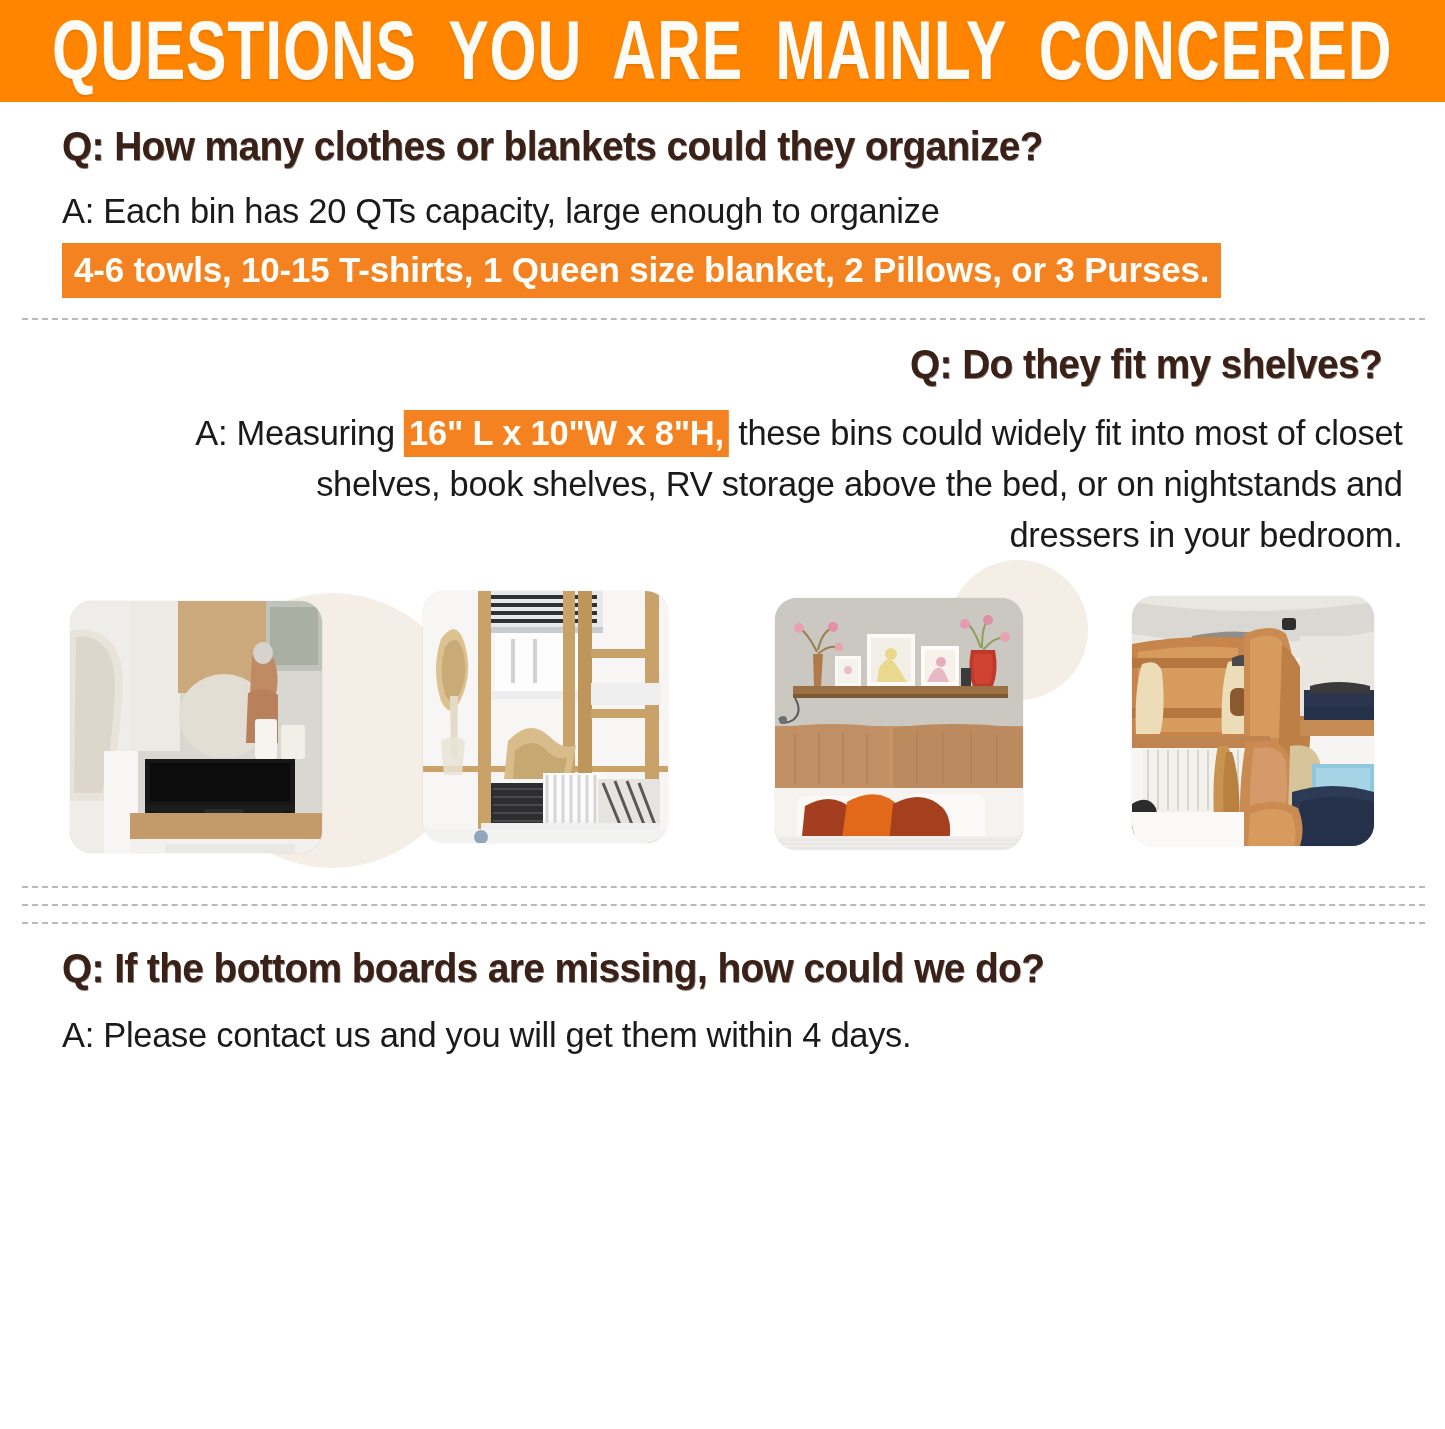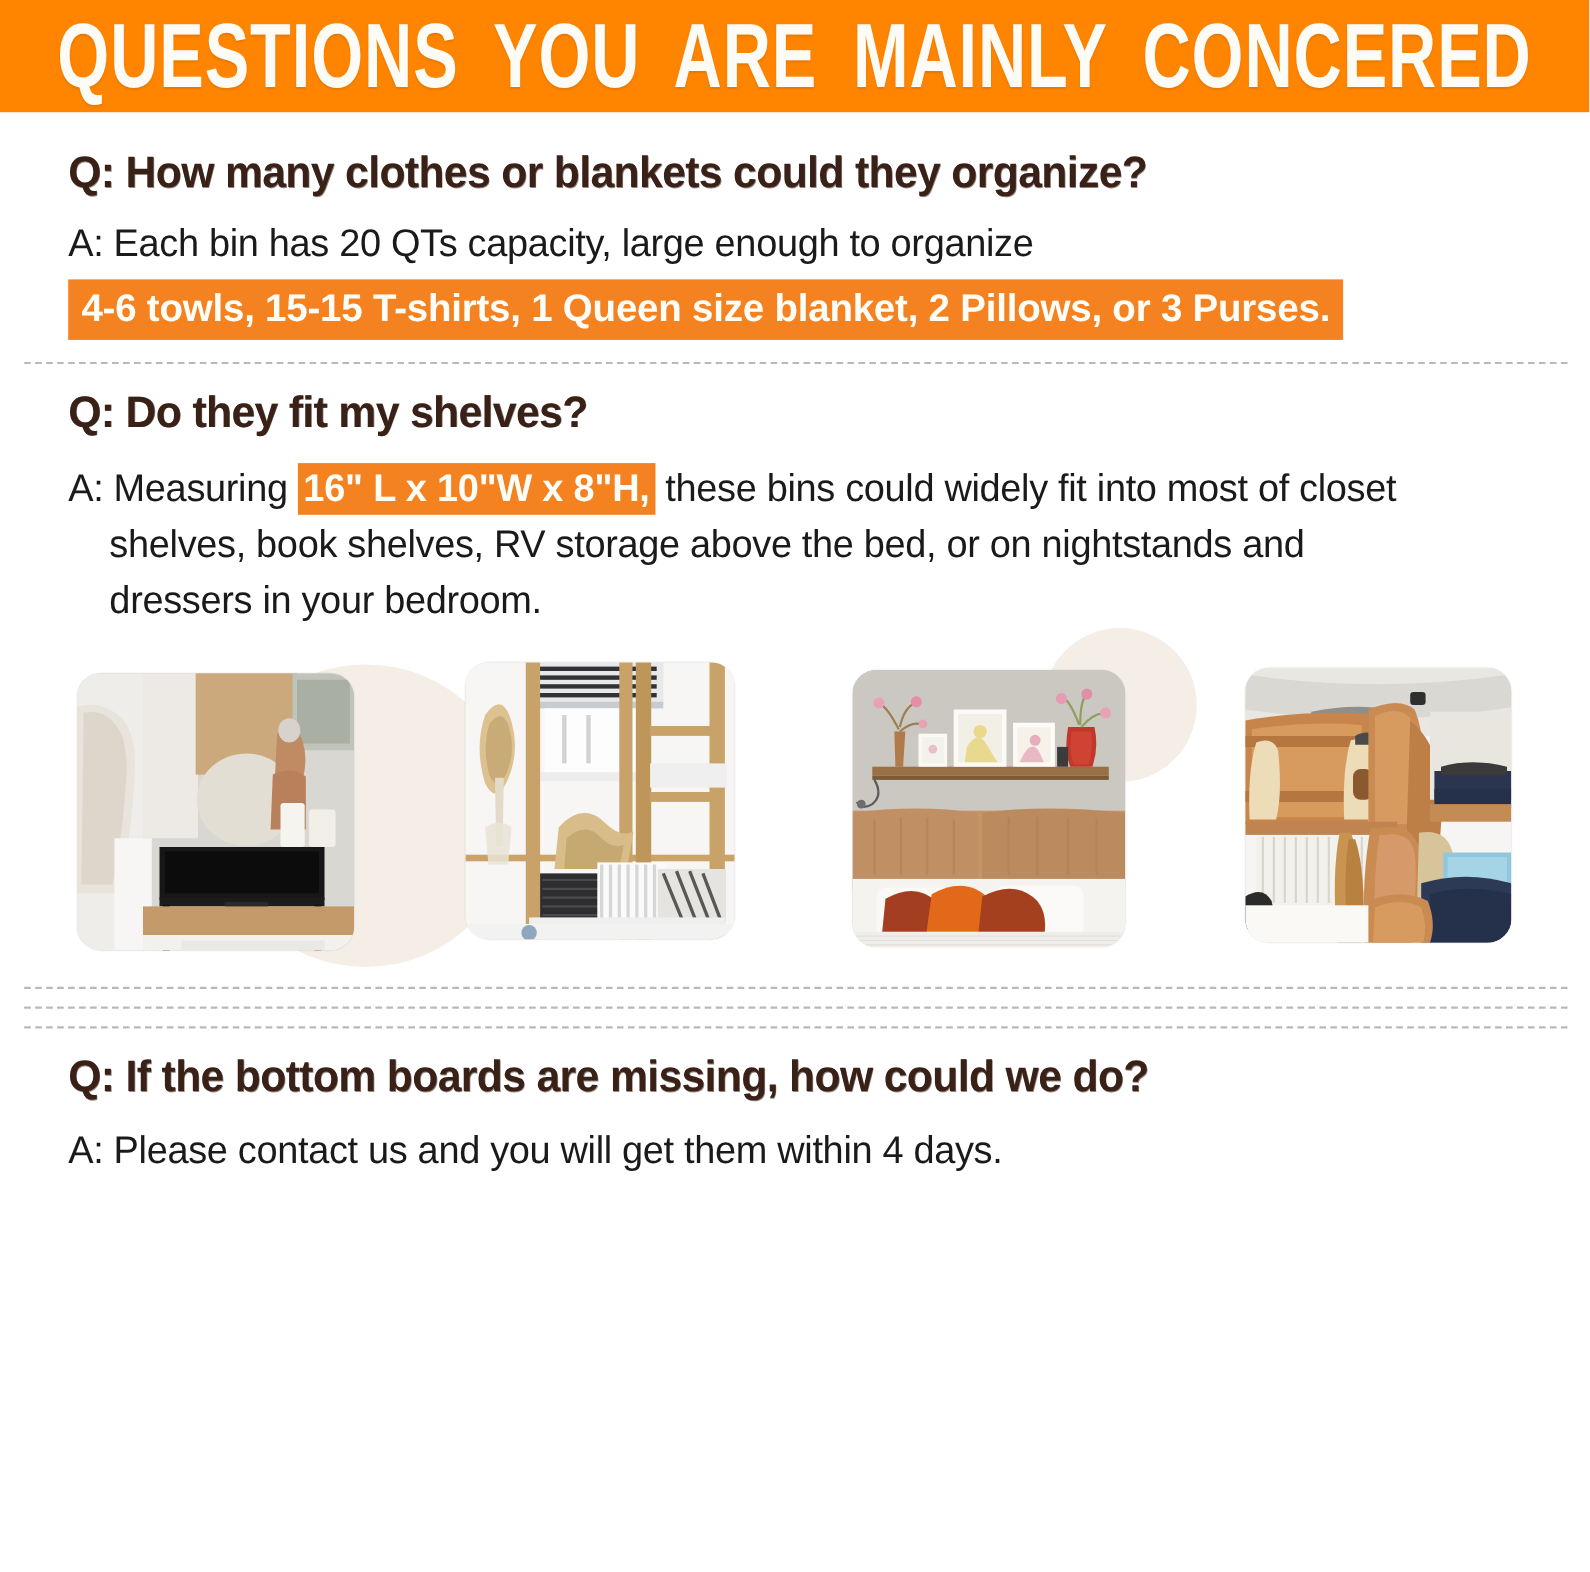--- a/index.html
+++ b/index.html
@@ -131,33 +131,33 @@
 </style>
 </head>
 <body>
 
 <div class="header-banner">
   <div class="header-title">QUESTIONS YOU ARE MAINLY CONCERED</div>
 </div>
 
 <div class="content">
 
-  <div class="qa-block" style="padding-top:33px;">
+  <div class="qa-block" style="padding-top:22px;">
     <div class="question">Q: How many clothes or blankets could they organize?</div>
     <div class="answer" style="margin-top:16px;">
       <span>A: Each bin has 20 QTs capacity, large enough to organize</span>
     </div>
     <div style="margin-top:2px;">
-      <span class="hl-bar">4-6 towls, 15-15 T-shirts, 1 Queen size blanket, 2 Pillows, or 3 Purses.</span>
+      <span class="hl-bar">4-6 towls, 10-15 T-shirts, 1 Queen size blanket, 2 Pillows, or 3 Purses.</span>
     </div>
   </div>
 
   <hr class="divider" style="margin-top:20px;">
 
-  <div class="qa-block" style="padding-top:22px;">
+  <div class="qa-block" style="padding-top:22px;text-align:right;">
     <div class="question">Q: Do they fit my shelves?</div>
     <div class="answer" style="margin-top:20px;">
       <span>A: Measuring </span><span class="hl">16" L x 10"W x 8"H,</span><span> these bins could widely fit into most of closet</span>
       <div class="indent" style="margin-left:38px;">shelves, book shelves, RV storage above the bed, or on nightstands and</div>
       <div class="indent" style="margin-left:38px;">dressers in your bedroom.</div>
     </div>
   </div>
 
   <div class="photo-row" style="margin-top:18px;">
 

